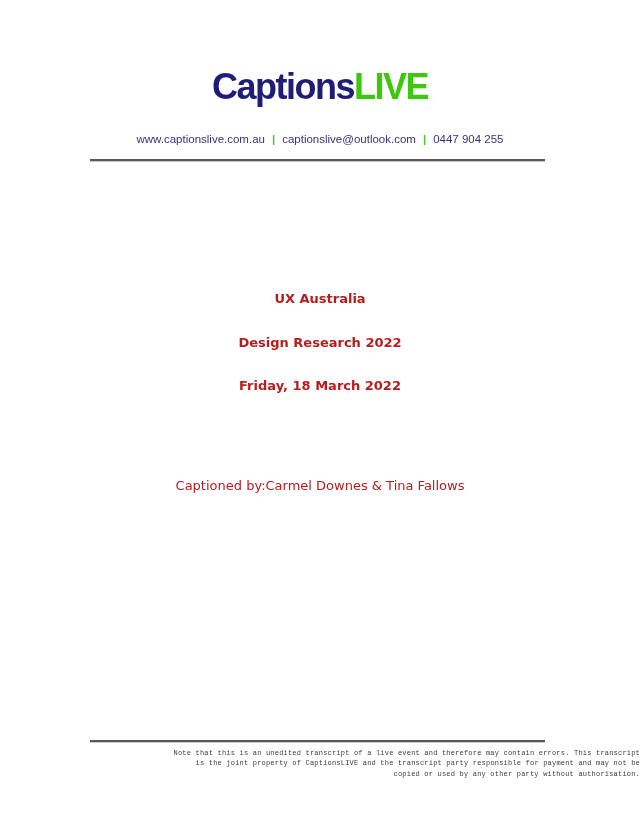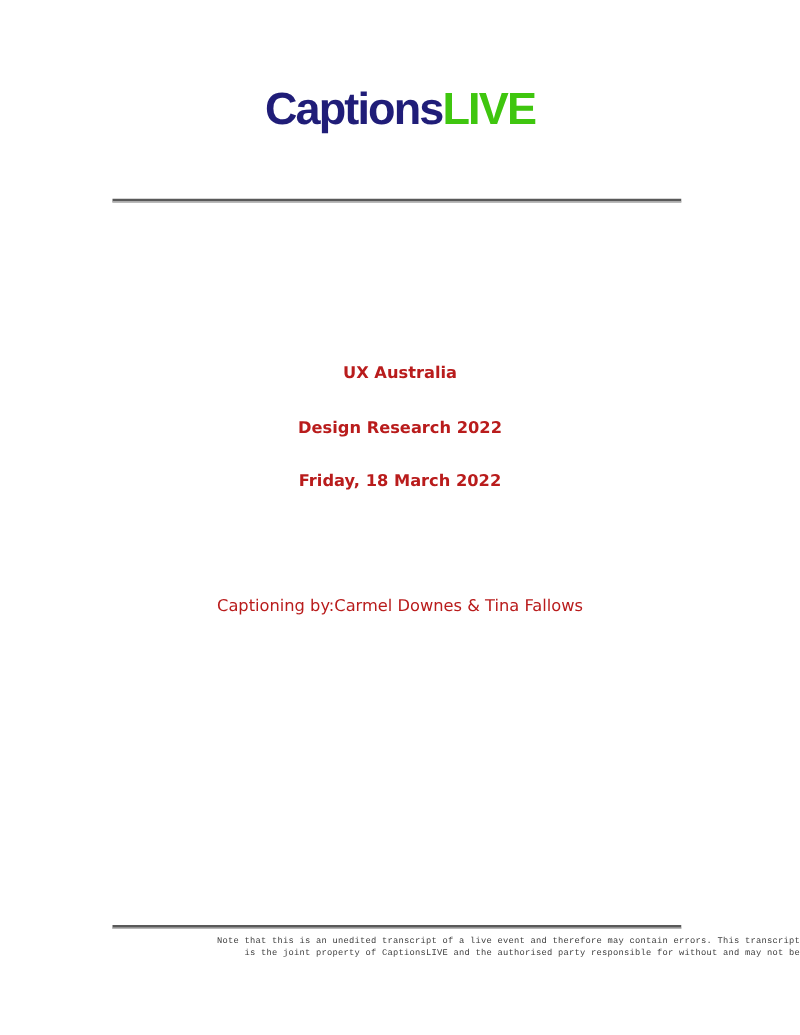--- a/index.html
+++ b/index.html
@@ -112,31 +112,33 @@
 <body>
 
 <div class="page">
 
   <div class="logo-block">
     <div class="logo-wrap">
       <div class="logo-text"><span class="logo-captions">Captions</span><span class="logo-live">LIVE</span></div>
     </div>
   </div>
 
+  <div class="contact-line"><span>www.captionslive.com.au</span><span class="contact-sep">|</span><span>captionslive@outlook.com</span><span class="contact-sep">|</span><span>0447 904 255</span></div>
 
   <div class="rule rule-header"></div>
 
   <div class="doc-line doc-bold doc-title">UX Australia</div>
 
   <div class="doc-line doc-bold doc-subtitle">Design Research 2022</div>
 
   <div class="doc-line doc-bold doc-date">Friday, 18 March 2022</div>
 
-  <div class="doc-line doc-captioned"><span>Captioning by:</span><span class="captioned-names">Carmel Downes &amp; Tina Fallows</span></div>
+  <div class="doc-line doc-captioned"><span>Captioned by:</span><span class="captioned-names">Carmel Downes &amp; Tina Fallows</span></div>
 
   <div class="rule rule-footer"></div>
 
   <div class="footer-note">
     <div>Note that this is an unedited transcript of a live event and therefore may contain errors. This transcript</div>
-    <div>is the joint property of CaptionsLIVE and the authorised party responsible for without and may not be</div>
+    <div>is the joint property of CaptionsLIVE and the transcript party responsible for payment and may not be</div>
+    <div>copied or used by any other party without authorisation.</div>
   </div>
 
 </div>
 
 </body></html>

